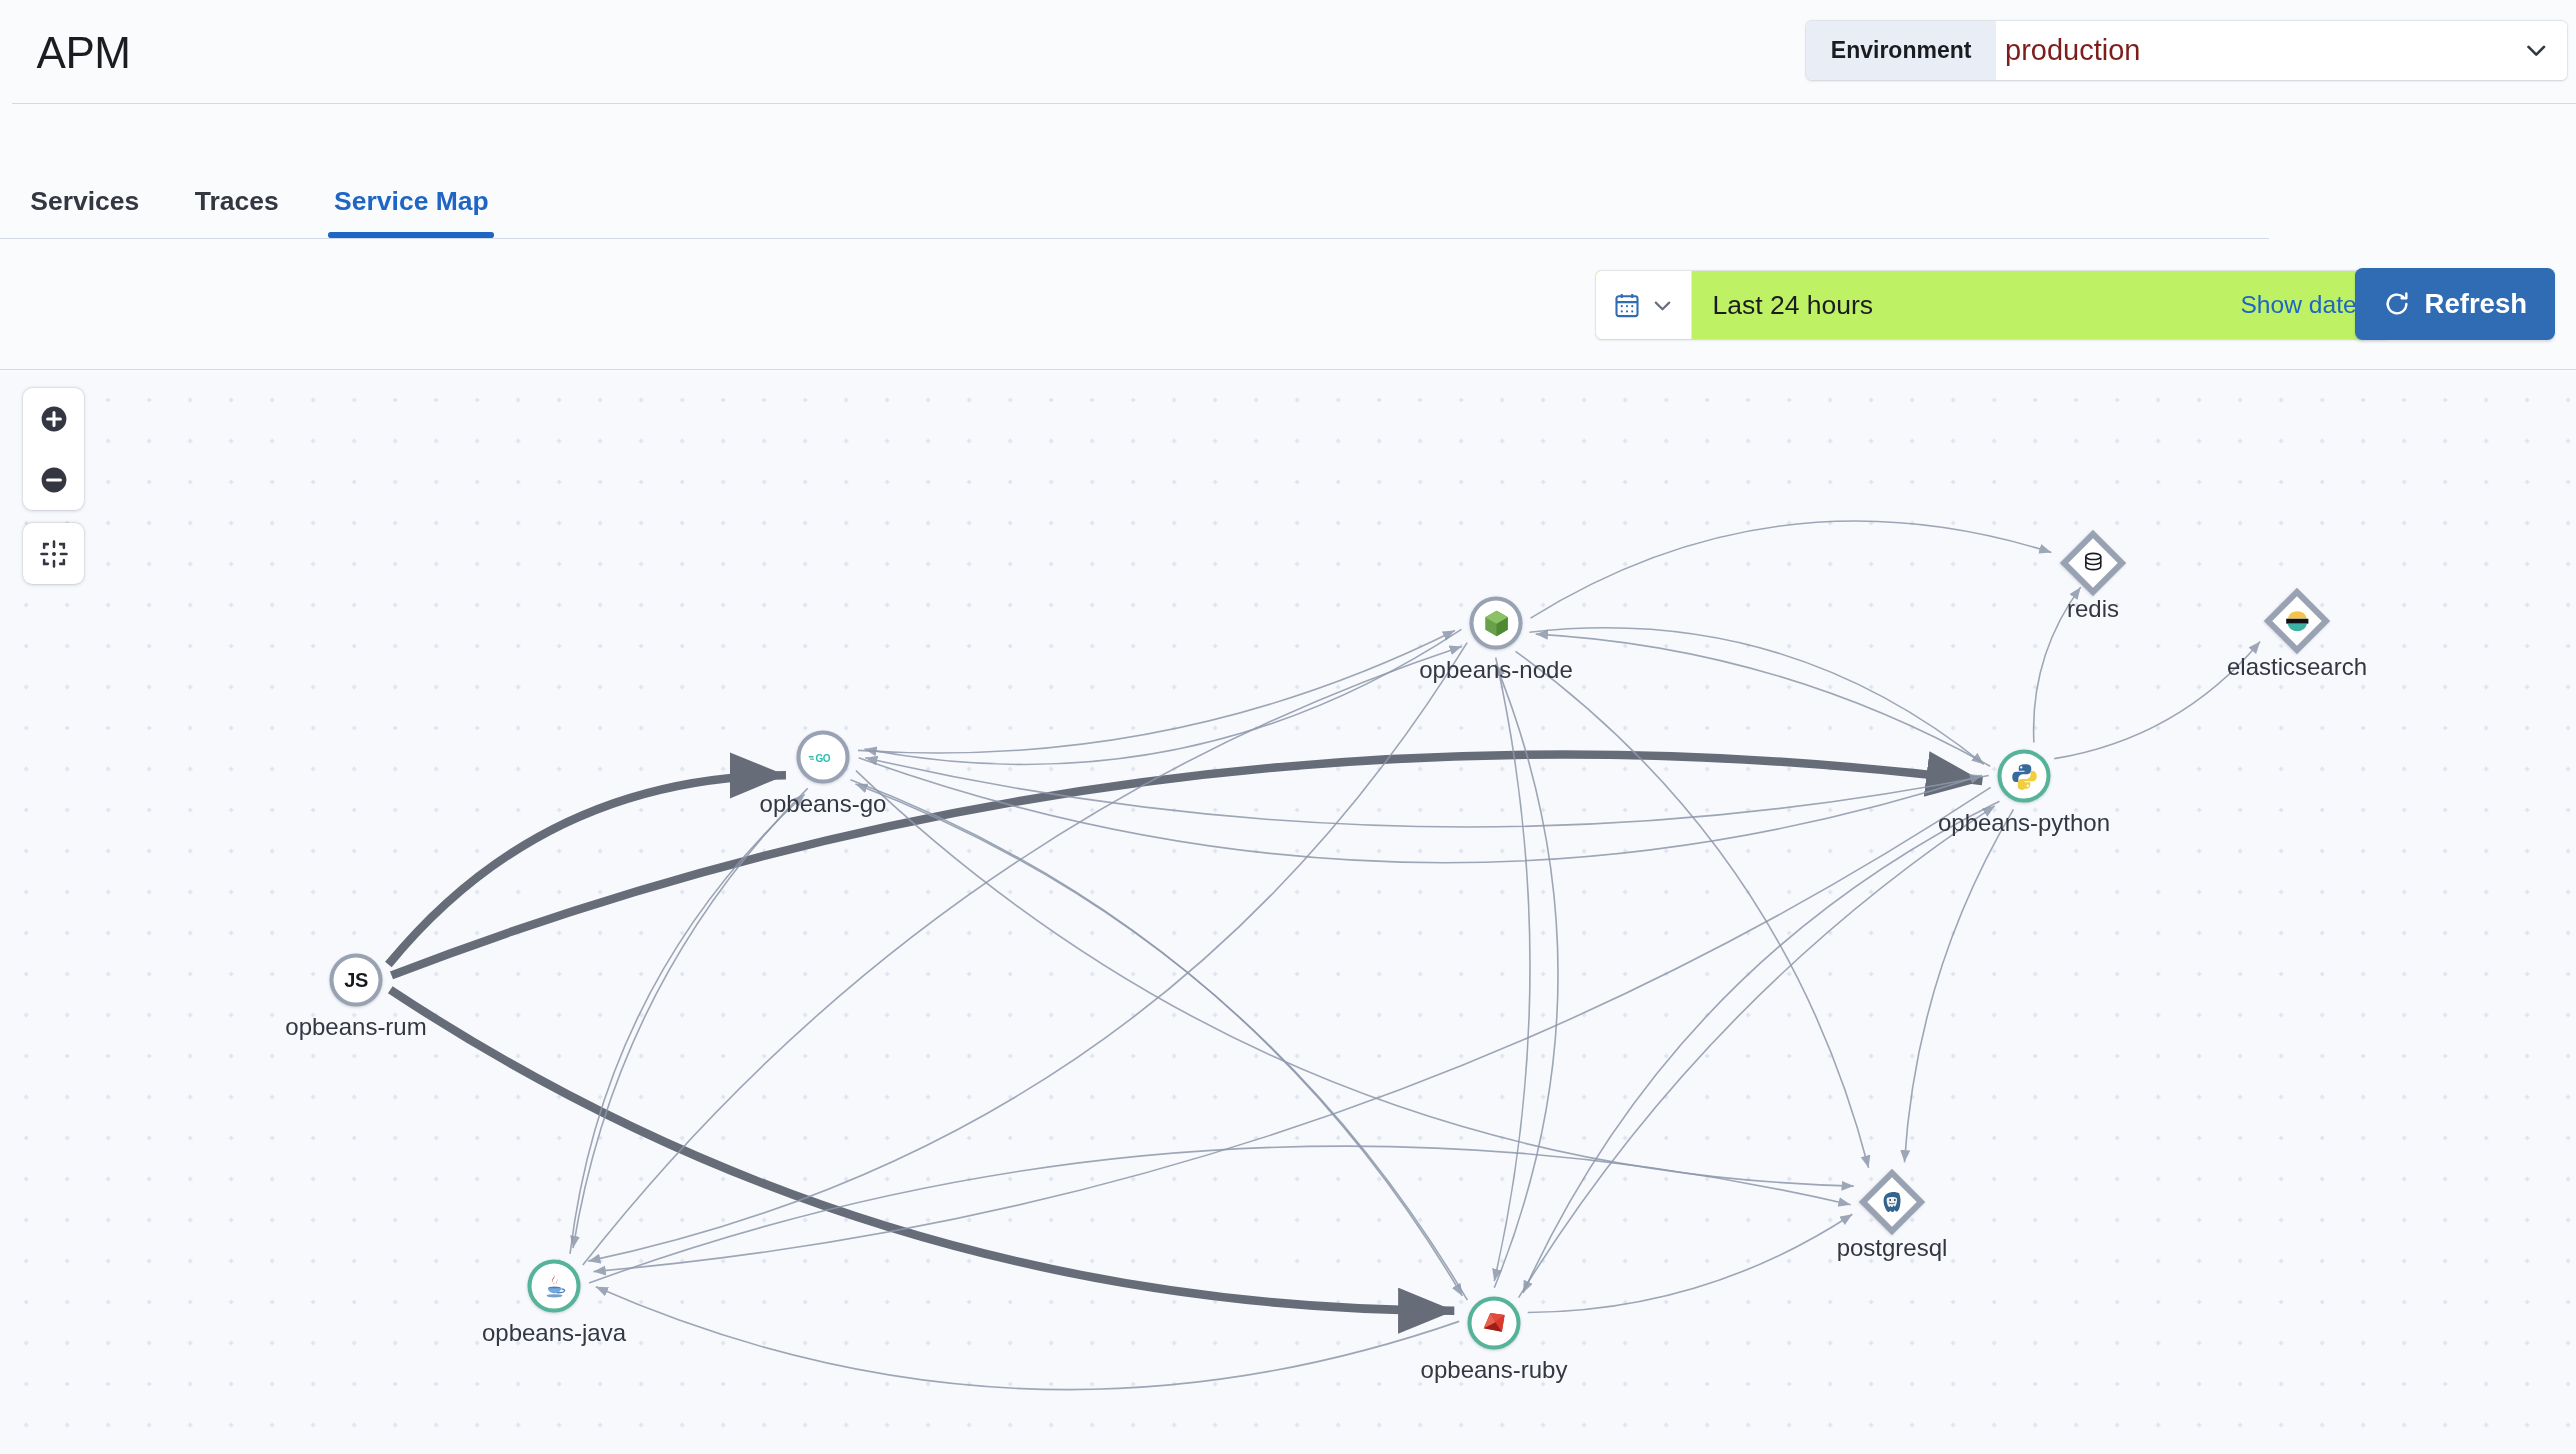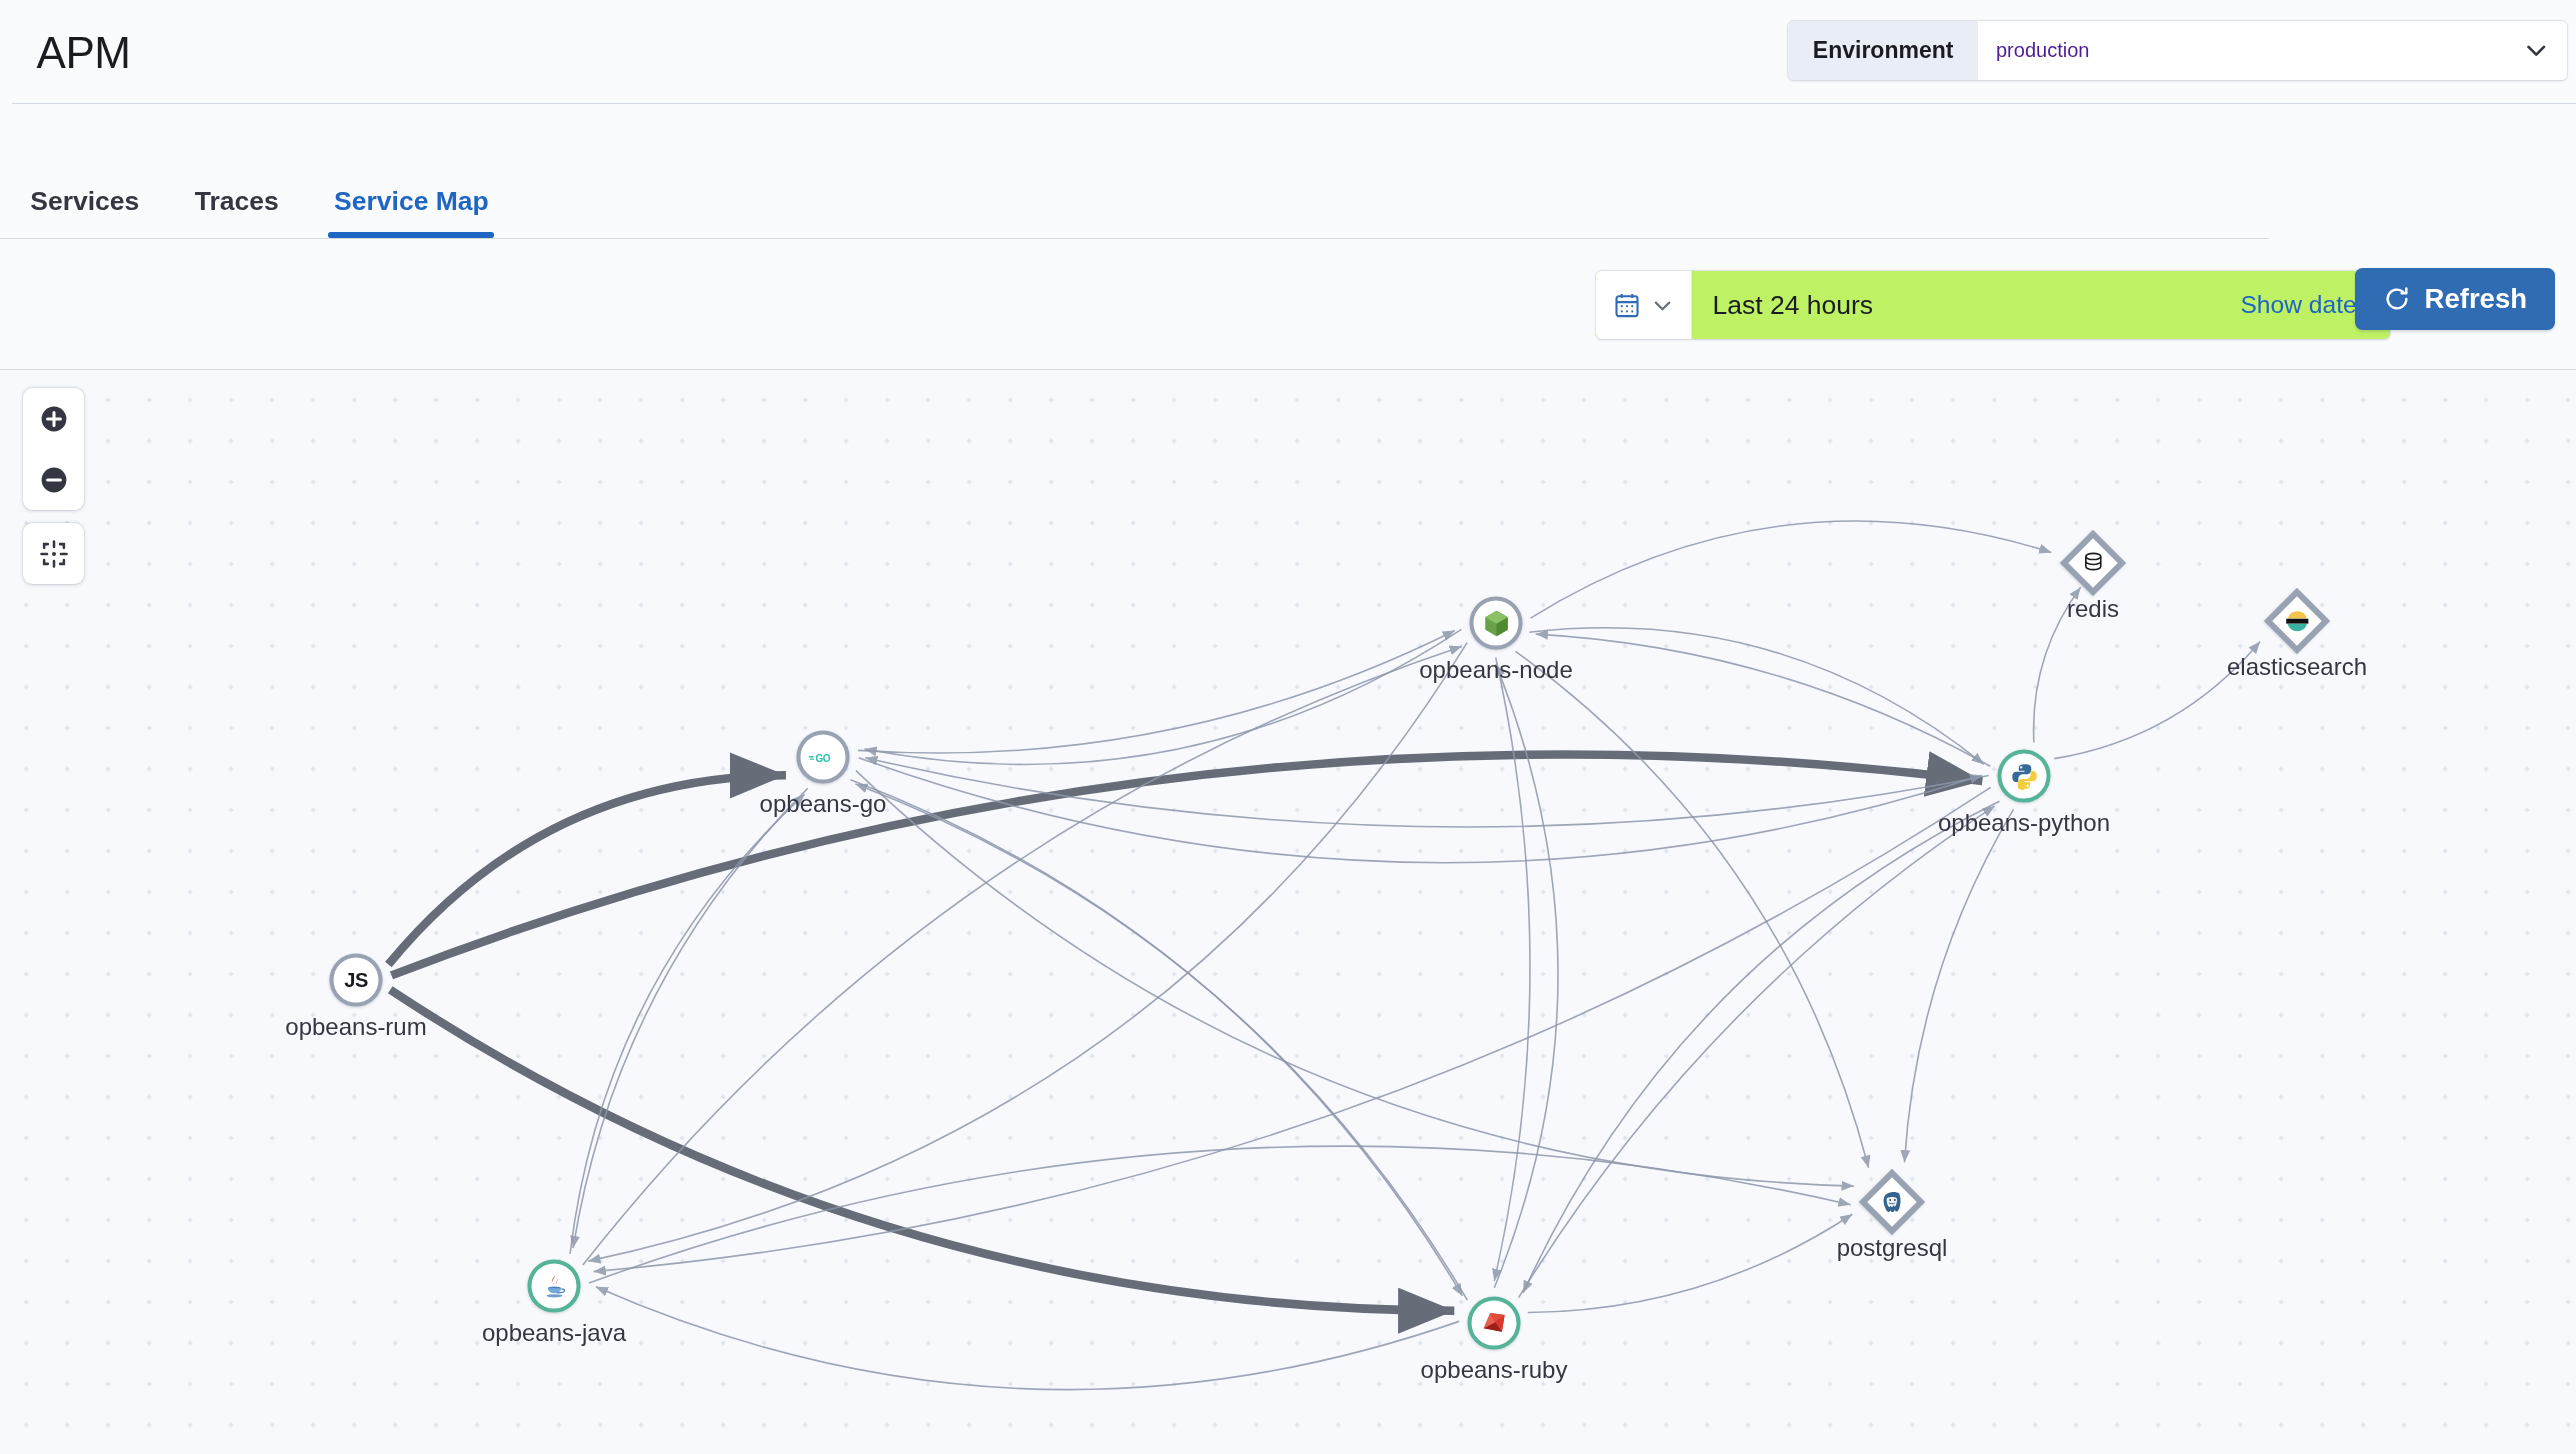--- a/index.html
+++ b/index.html
@@ -33,22 +33,22 @@
     background:#fff;
   }
   .env-label{
     display:flex;align-items:center;padding:0 24.6px;
     background:#e9edf5;color:#1a1c21;
     font-size:23px;font-weight:bold;
     white-space:nowrap;
   }
   .env-value{
     display:flex;align-items:center;
-    width:492px;padding:0 18px;
-    background:#fff;color:#4c1d95;font-size:20px;
+    width:492px;padding:0 9px;
+    background:#fff;color:#7f1d1d;font-size:29px;
   }
   .env-caret{
     display:flex;align-items:center;justify-content:center;
     width:61px;background:#fff;
   }
   .caret-svg{width:26.5px;height:26.5px;}
 
   
   .tabbar{
     position:absolute;left:0;top:116px;width:2269px;height:123px;
@@ -92,21 +92,21 @@
     flex:1;display:flex;align-items:center;padding-left:21px;
     font-size:26.5px;color:#1a1c21;
   }
   .dp-show{
     display:flex;align-items:center;padding:0 21px;
     font-size:24.6px;color:#1e65c4;cursor:pointer;white-space:nowrap;
   }
   .refresh-btn{
     position:absolute;right:21px;top:26.5px;
     display:flex;align-items:center;justify-content:flex-start;gap:13.3px;
-    height:62px;padding:16px 28px;
+    height:72px;padding:16px 28px;
     background:#2f6cb4;color:#fff;border:none;border-radius:7.6px;
     font-size:27.5px;font-weight:bold;cursor:pointer;
     font-family:"Liberation Sans", sans-serif;
     box-shadow:0 1.9px 2.8px rgba(60,70,90,.18);
   }
   .refresh-svg{width:28px;height:28px;}
 
   
   .map{
     position:absolute;left:0;top:371px;width:2576px;height:1083px;

